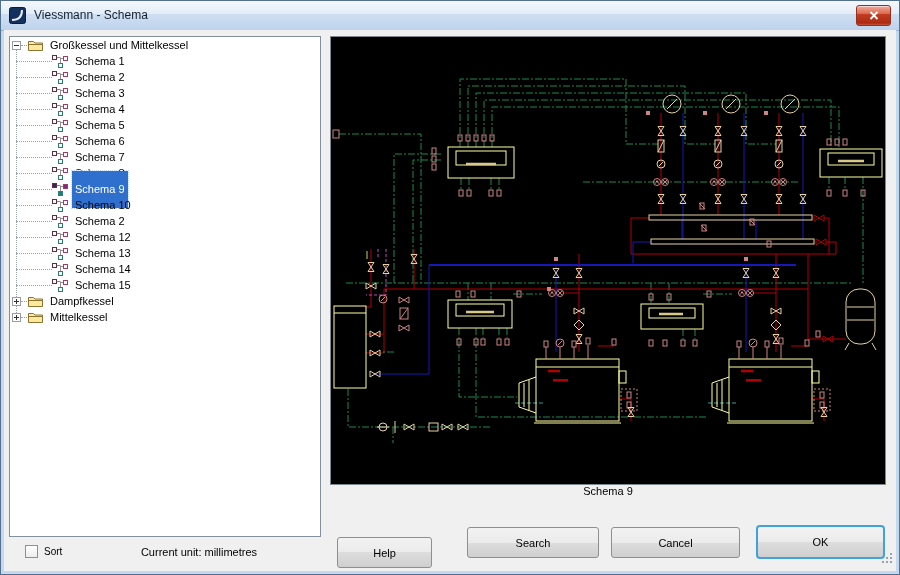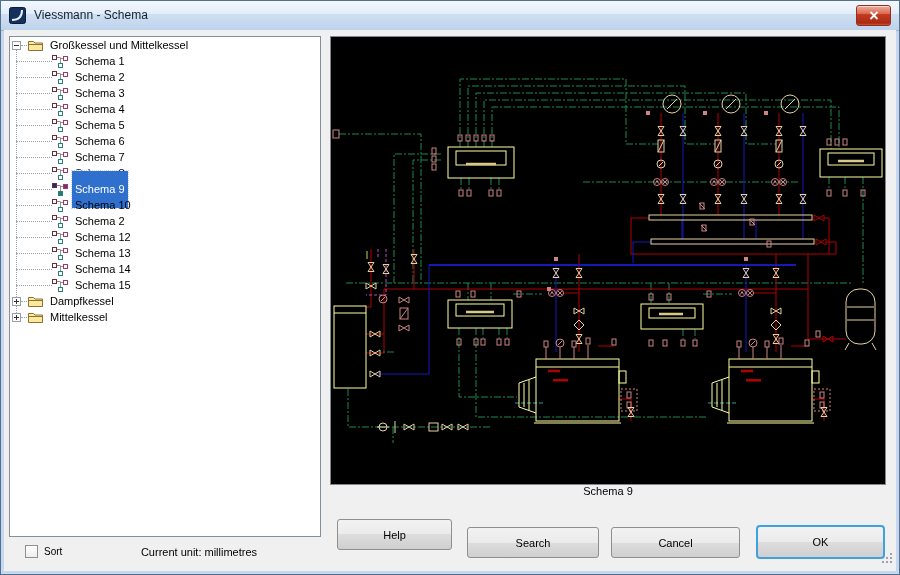--- a/index.html
+++ b/index.html
@@ -22,21 +22,21 @@
   .tlbl{font-size:11px;line-height:13px;padding:12px 3px;white-space:nowrap;color:#000}
   .tlbl.sel{background:var(--selection,#2f6fce);color:#fff;outline:1px dotted #c4d6f2}
   .img-panel{position:absolute;left:326px;top:6px;width:554px;height:447px;background:#000;border:1px solid #7f8790}
   .caption{position:absolute;left:326px;top:455px;width:556px;text-align:center;font-size:11px;color:#000}
   .sort-box{position:absolute;left:21px;top:515px;width:13px;height:13px;border:1px solid #8e8f8f;background:linear-gradient(#fff,#ededed);box-sizing:border-box;cursor:pointer}
   .sort-label{position:absolute;left:40px;top:516px;font-size:10px;color:#000}
   .unit-text{position:absolute;left:90px;top:516px;width:210px;text-align:center;font-size:11px;color:#000}
   .btn{position:absolute;height:31px;border:1px solid #8e8f8f;border-radius:3px;box-sizing:border-box;
     background:linear-gradient(#f2f2f2,#ebebeb 50%,#dddddd 50%,#cfcfcf);
     font-size:11px;color:#000;display:flex;align-items:center;justify-content:center;cursor:pointer;font-family:"Liberation Sans",sans-serif}
-  .btn-help{left:333px;top:489px;width:115px}
+  .btn-help{left:333px;top:507px;width:95px}
   .btn-search{left:463px;top:497px;width:132px}
   .btn-cancel{left:607px;top:497px;width:129px}
   .btn-ok{left:752px;top:495px;width:129px;height:34px;border:2px solid #41a1de;border-radius:4px}
   .grip{position:absolute;right:2px;bottom:2px}
   
   #schem path,#schem rect,#schem circle,#schem use{fill:none;stroke-width:1}
   #schem .g{stroke:var(--green);stroke-dasharray:7 2 2 2}
   #schem .r{stroke:var(--red)}
   #schem .b{stroke:var(--blue)}
   #schem .w{stroke:var(--wheat)}

